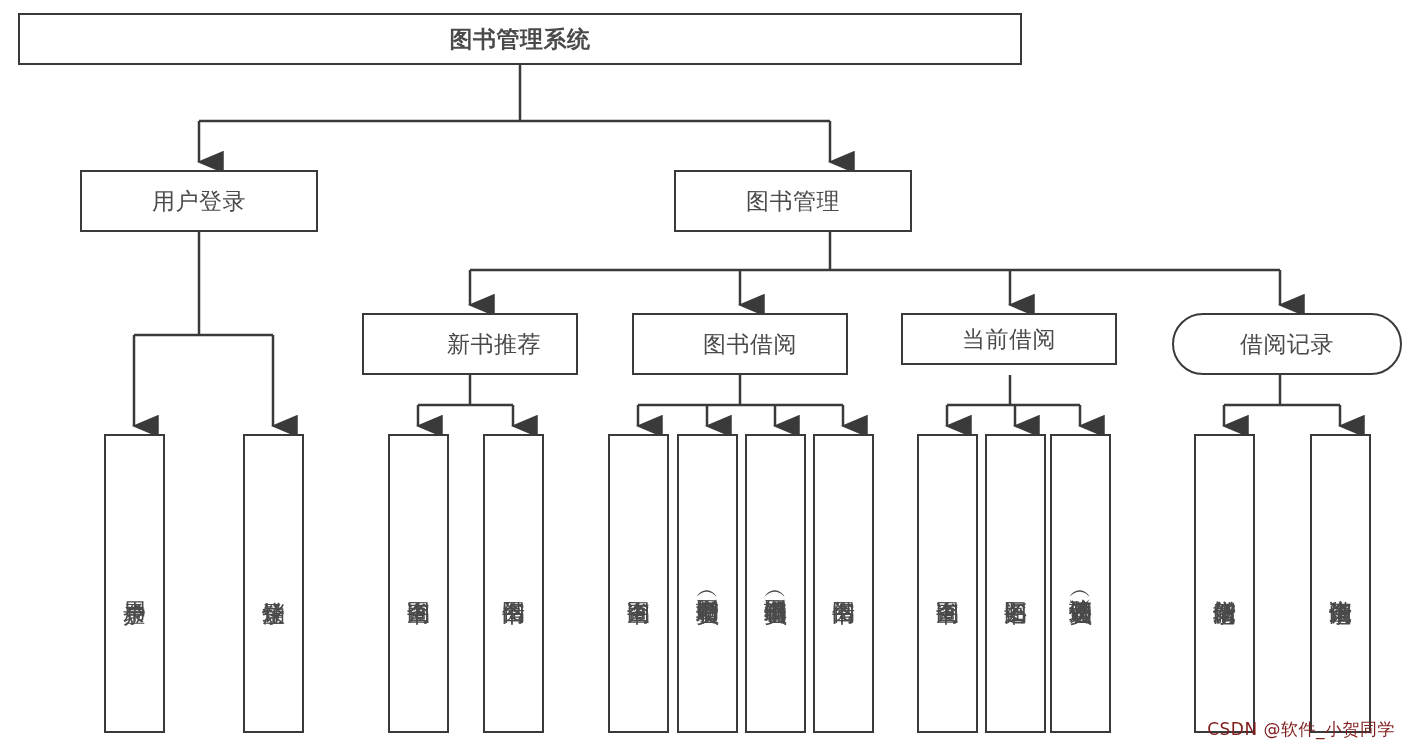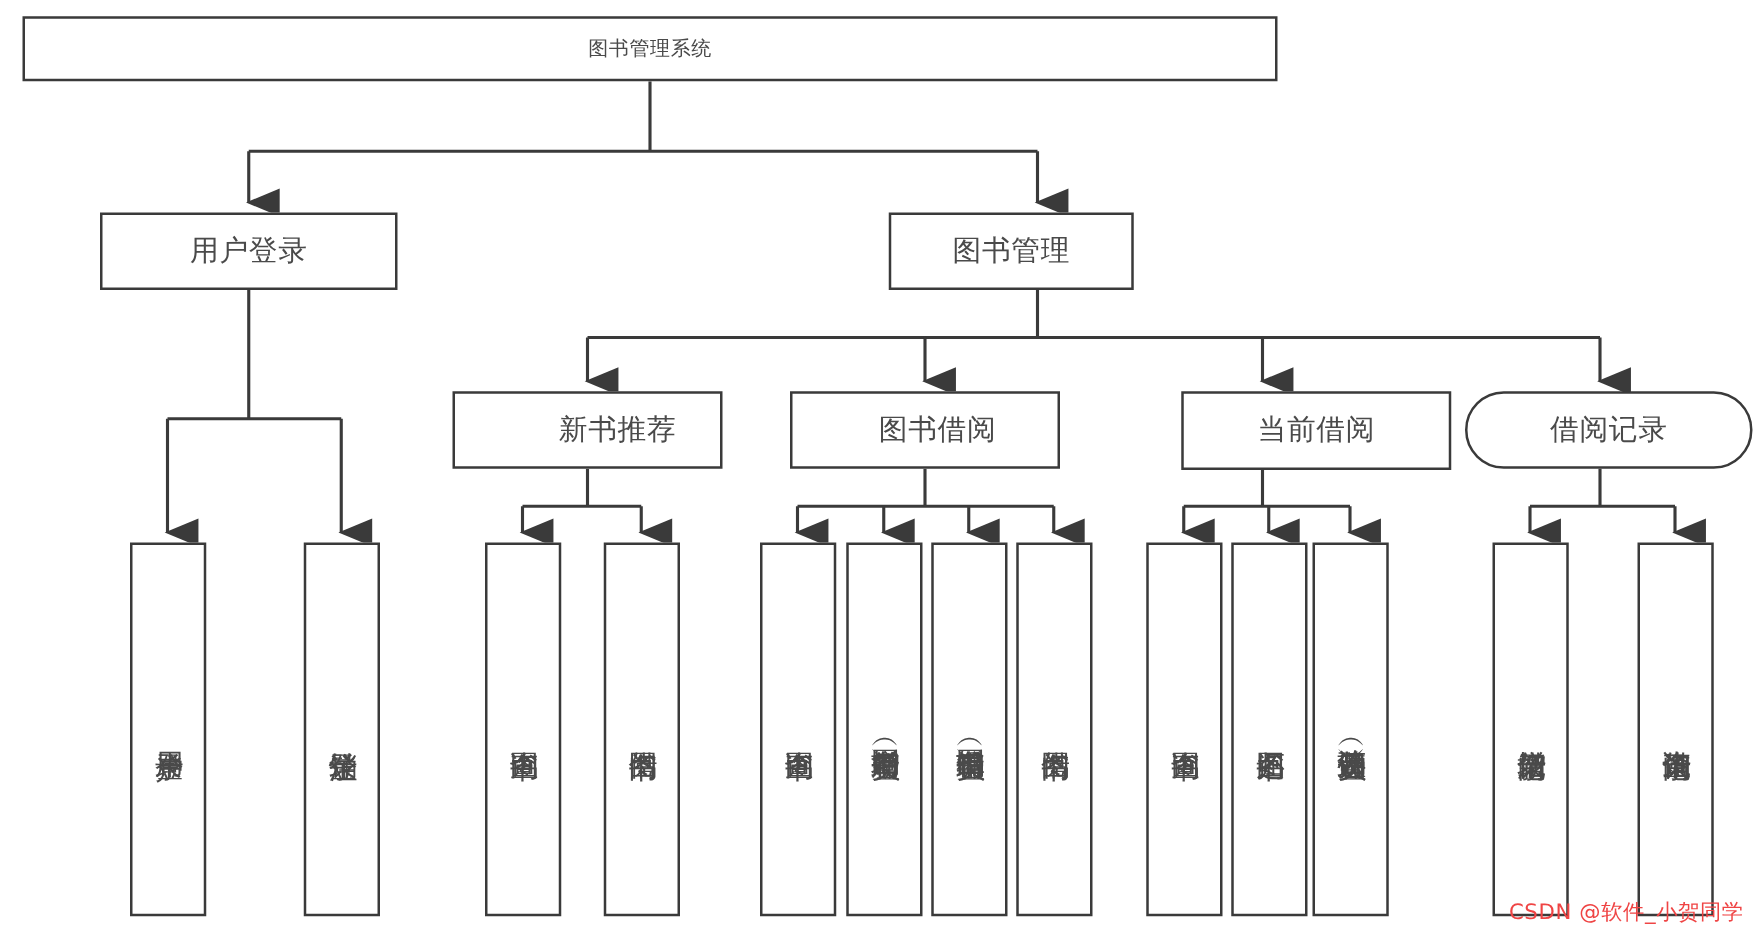--- a/index.html
+++ b/index.html
@@ -34,21 +34,22 @@
     justify-content: center;
     color: #4a4a4a;
     letter-spacing: 0.5px;
   }
   .node-h {
     font-size: 23px;
     line-height: 1;
     white-space: nowrap;
   }
   .node-root {
-    font-size: 16px;
+    font-size: 23px;
+    font-weight: bold;
   }
   .node-v {
     writing-mode: vertical-rl;
     text-orientation: upright;
     font-size: 23px;
     line-height: 1.18;
     align-items: center;
     justify-content: center;
     padding: 4px 0;
   }
@@ -56,21 +57,21 @@
     writing-mode: vertical-rl;
     text-orientation: upright;
     display: block;
     text-align: center;
   }
   #watermark {
     position: absolute;
     right: 10px;
     bottom: 6px;
     font-size: 17px;
-    color: #ef4444;
+    color: #7f1d1d;
     letter-spacing: 0.5px;
     white-space: nowrap;
     user-select: none;
   }
 </style>
 </head>
 <body>
 
 <div id="diagram-root">
 
@@ -125,33 +126,33 @@
   </svg>
 
   <div class="node node-h node-root" style="left:18px; top:13px; width:1004px; height:52px;">
     <span>图书管理系统</span>
   </div>
 
   <div class="node node-h" style="left:80px; top:170px; width:238px; height:62px;">
     <span>用户登录</span>
   </div>
 
-  <div class="node node-h" style="left:711px; top:170px; width:196px; height:62px;">
+  <div class="node node-h" style="left:674px; top:170px; width:238px; height:62px;">
     <span>图书管理</span>
   </div>
 
   <div class="node node-h" style="left:362px; top:313px; width:216px; height:62px;padding-left:48px;">
     <span>新书推荐</span>
   </div>
 
   <div class="node node-h" style="left:632px; top:313px; width:216px; height:62px;padding-left:20px;">
     <span>图书借阅</span>
   </div>
 
-  <div class="node node-h" style="left:901px; top:313px; width:216px; height:63px;margin-left:44px;">
+  <div class="node node-h" style="left:901px; top:313px; width:216px; height:52px;">
     <span>当前借阅</span>
   </div>
 
   <div class="node node-h" style="left:1172px; top:313px; width:230px; height:62px;border-radius:31px;">
     <span>借阅记录</span>
   </div>
 
   <div class="node node-v" style="left:104px; top:434px; width:61px; height:299px;">
     <span class="vtext">用户登录</span>
   </div>

